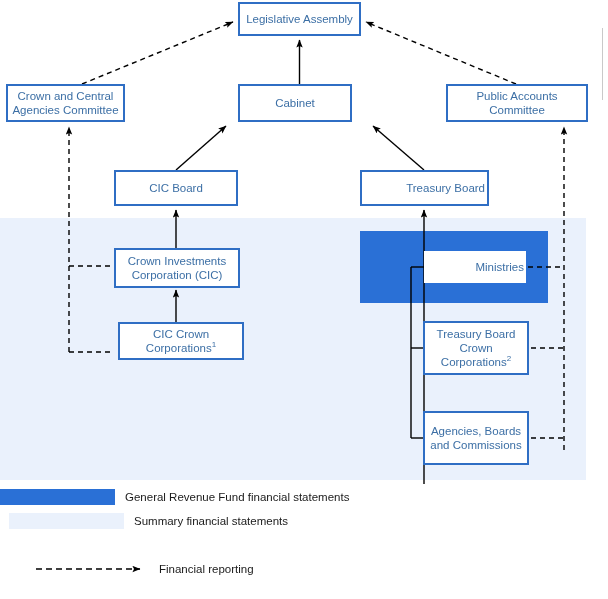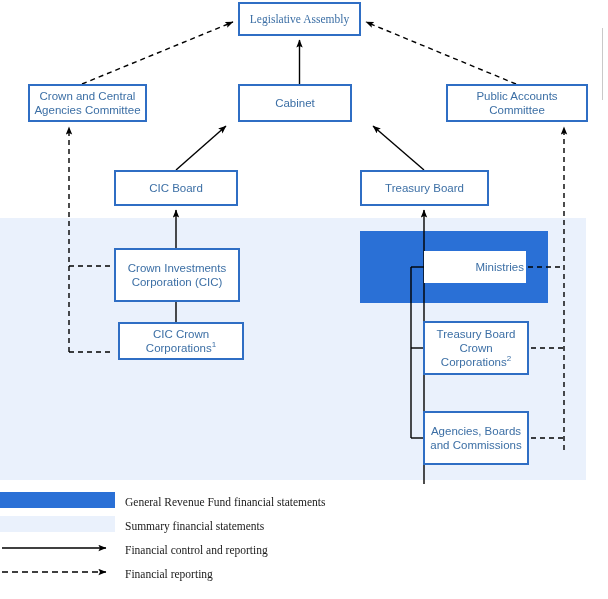--- a/index.html
+++ b/index.html
@@ -81,22 +81,21 @@
     left: 0;
     top: 486px;
     width: 608px;
     height: 100px;
   }
   .legend-row {
     position: absolute;
     left: 0;
     height: 22px;
     display: flex;
-    align-items: flex-end;
-    font-family: Liberation Serif, serif;
+    align-items: center;
   }
   .swatch {
     width: 115px;
     height: 16px;
     flex: none;
   }
   .swatch.grf { background: #2a70d6; }
   .swatch.summary { background: #eaf1fc; }
   .line-sample {
     width: 115px;
@@ -178,45 +177,45 @@
       <line x1="528" y1="267" x2="564" y2="267"></line>
       <line x1="531" y1="348" x2="564" y2="348"></line>
       <line x1="531" y1="438" x2="564" y2="438"></line>
 
       <line x1="82" y1="84" x2="233" y2="22" marker-end="url(#ah)"></line>
 
       <line x1="516" y1="84" x2="366" y2="22" marker-end="url(#ah)"></line>
     </g>
   </svg>
 
-  <div class="node" style="left:238px; top:2px; width:123px; height:34px;font-family:Liberation Serif, serif;">
+  <div class="node" style="left:238px; top:2px; width:123px; height:34px;">
     <span>Legislative Assembly</span>
   </div>
 
-  <div class="node" style="left:28px; top:84px; width:119px; height:38px;">
+  <div class="node" style="left:6px; top:84px; width:119px; height:38px;">
     <span>Crown and Central Agencies Committee</span>
   </div>
 
   <div class="node" style="left:238px; top:84px; width:114px; height:38px;">
     <span>Cabinet</span>
   </div>
 
   <div class="node" style="left:446px; top:84px; width:142px; height:38px;">
     <span>Public Accounts Committee</span>
   </div>
 
   <div class="node" style="left:114px; top:170px; width:124px; height:36px;">
     <span>CIC Board</span>
   </div>
 
-  <div class="node" style="left:360px; top:170px; width:129px; height:36px;">
+  <div class="node" style="left:360px; top:170px; width:129px; height:36px;justify-content:flex-end;">
     <span>Treasury Board</span>
   </div>
 
-  <div class="node" style="left:114px; top:248px; width:126px; height:54px;">
+  <div class="node" style="left:114px; top:248px; width:126px; height:40px;">
     <span>Crown Investments Corporation (CIC)</span>
   </div>
 
   <div class="node plain" style="left:424px; top:251px; width:102px; height:32px;justify-content:flex-end;">
     <span>Ministries</span>
   </div>
 
   <div class="node" style="left:118px; top:322px; width:126px; height:38px;">
     <span><span>CIC Crown Corporations</span><sup>1</sup></span>
   </div>
@@ -229,40 +228,27 @@
     <span>Agencies, Boards and Commissions</span>
   </div>
 
   <div class="legend">
 
     <div class="legend-row" style="top:0px;">
       <div class="swatch grf"></div>
       <div class="legend-label">General Revenue Fund financial statements</div>
     </div>
 
-    <div class="legend-row" style="top:24px;">
+    <div class="legend-row" style="top:24px;margin-left:9px;">
       <div class="swatch summary"></div>
       <div class="legend-label">Summary financial statements</div>
     </div>
 
-    <div class="legend-row" style="top:48px;">
-      <div class="line-sample">
-        <svg width="115" height="16" viewBox="0 0 115 16" xmlns="http://www.w3.org/2000/svg">
-          <defs>
-            <marker id="lah1" markerWidth="9" markerHeight="9" refX="7.6" refY="3.2" orient="auto" markerUnits="userSpaceOnUse">
-              <path d="M0,0 L8,3.2 L0,6.4 L1.6,3.2 z" fill="#000000"></path>
-            </marker>
-          </defs>
-          <line x1="2" y1="8" x2="106" y2="8" stroke="#000000" stroke-width="1.4" marker-end="url(#lah1)"></line>
-        </svg>
-      </div>
-      <div class="legend-label">Financial control and reporting</div>
-    </div>
-
-    <div class="legend-row" style="top:72px;">
+
+    <div class="legend-row" style="top:72px;padding-left:34px;">
       <div class="line-sample">
         <svg width="115" height="16" viewBox="0 0 115 16" xmlns="http://www.w3.org/2000/svg">
           <defs>
             <marker id="lah2" markerWidth="9" markerHeight="9" refX="7.6" refY="3.2" orient="auto" markerUnits="userSpaceOnUse">
               <path d="M0,0 L8,3.2 L0,6.4 L1.6,3.2 z" fill="#000000"></path>
             </marker>
           </defs>
           <line x1="2" y1="8" x2="106" y2="8" stroke="#000000" stroke-width="1.4" stroke-dasharray="6,4" marker-end="url(#lah2)"></line>
         </svg>
       </div>

